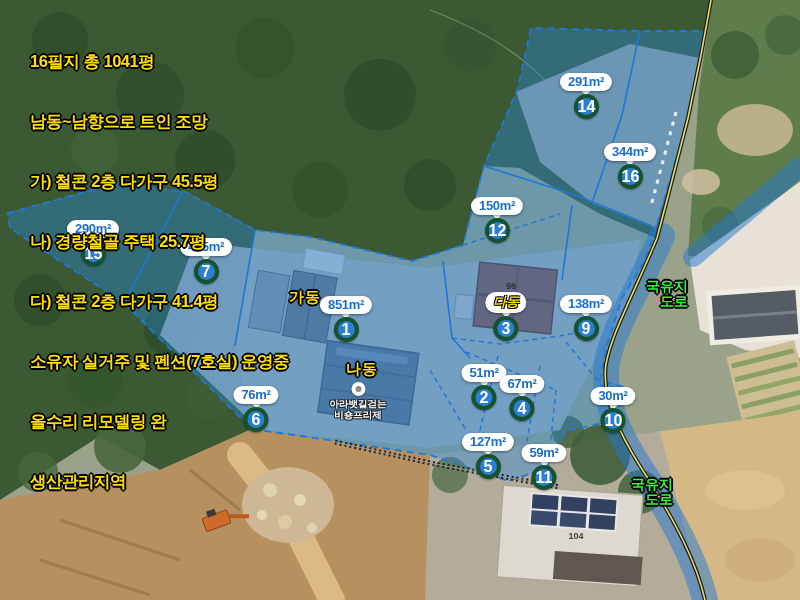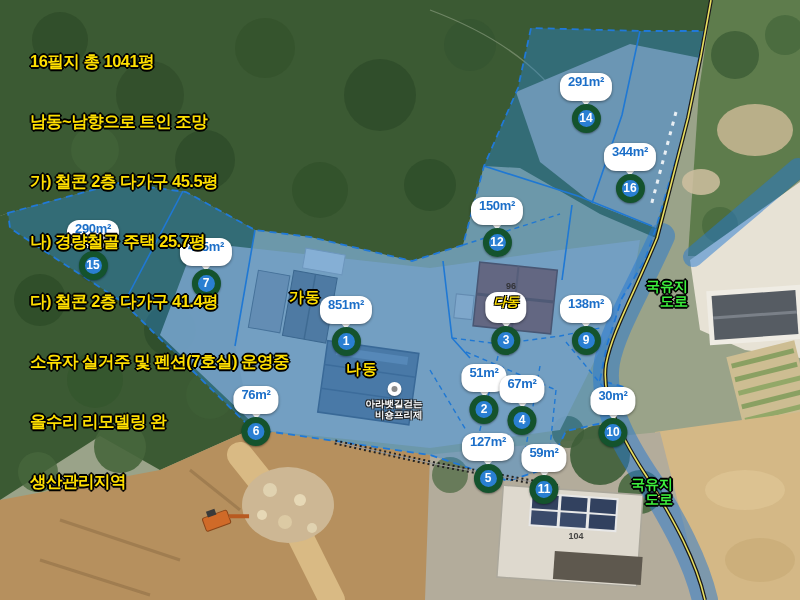--- a/index.html
+++ b/index.html
@@ -19,46 +19,46 @@
     position:absolute;left:30px;top:11px;z-index:9;
     color:var(--annotation-yellow,#ffdf00);
     font-size:16.5px;font-weight:bold;line-height:20px;letter-spacing:-0.5px;
     white-space:pre;
   }
   
   .annot-layer{position:absolute;left:0;top:0;width:800px;height:600px;z-index:5;}
   .area-marker{position:absolute;transform:translateX(-50%);text-align:center;}
   .pill{
     display:inline-block;background:#fff;border-radius:12px;
-    padding:1px 8px 12px;font-size:13px;font-weight:bold;letter-spacing:-0.3px;
+    padding:1px 8px 2px;font-size:13px;font-weight:bold;letter-spacing:-0.3px;
     color:var(--marker-blue,#1b6ec8);box-shadow:0 1px 3px rgba(0,0,0,.45);
     white-space:nowrap;
   }
   .pill-yellow{color:var(--annotation-yellow,#ffdf00);
     text-shadow:-1px -1px 0 #000,1px -1px 0 #000,-1px 1px 0 #000,1px 1px 0 #000;font-style:italic;}
   .tail{width:0;height:0;margin:-1px auto 0;
     border:5px solid transparent;border-top:6px solid #fff;border-bottom:none;}
   .num{
     width:17px;height:17px;margin:-2px auto 0;border-radius:50%;
-    background:var(--badge-blue,#2a7fd2);border:6px solid #14532d;color:#fff;
-    font-size:12px;font-weight:bold;line-height:17px;
+    background:var(--badge-blue,#2a7fd2);border:4px solid #14532d;color:#fff;
+    font-size:16px;font-weight:bold;line-height:17px;
     box-shadow:0 1px 2px rgba(0,0,0,.4);
   }
   
   .bldg-label{
     position:absolute;transform:translate(-50%,-50%);z-index:6;
     color:var(--annotation-yellow,#ffdf00);font-size:15px;font-weight:bold;letter-spacing:1px;
   }
   
   .road-label{
     position:absolute;transform:translateX(-50%);z-index:6;text-align:right;
     color:var(--road-green,#3df03d);font-size:14px;font-weight:bold;line-height:15px;
   }
   
-  .poi{position:absolute;transform:translateX(-50%);z-index:6;text-align:right;margin-left:36px;}
+  .poi{position:absolute;transform:translateX(-50%);z-index:6;text-align:center;}
   .poi-dot{width:14px;height:14px;border-radius:50%;background:#fff;margin:0 auto 2px;
     box-shadow:0 1px 2px rgba(0,0,0,.4);position:relative;}
   .poi-dot::after{content:"";position:absolute;left:4px;top:4px;width:6px;height:6px;
     border-radius:50%;background:#8a8a8a;}
   .poi-name{color:#fff;font-size:9.5px;font-weight:bold;line-height:11px;
     text-shadow:-1px -1px 0 #222,1px -1px 0 #222,-1px 1px 0 #222,1px 1px 0 #222;}
   
   .ground-text{position:absolute;transform:translateX(-50%);z-index:4;
     color:#2a2a2a;font-size:9px;font-weight:bold;opacity:.85;}
 </style>

